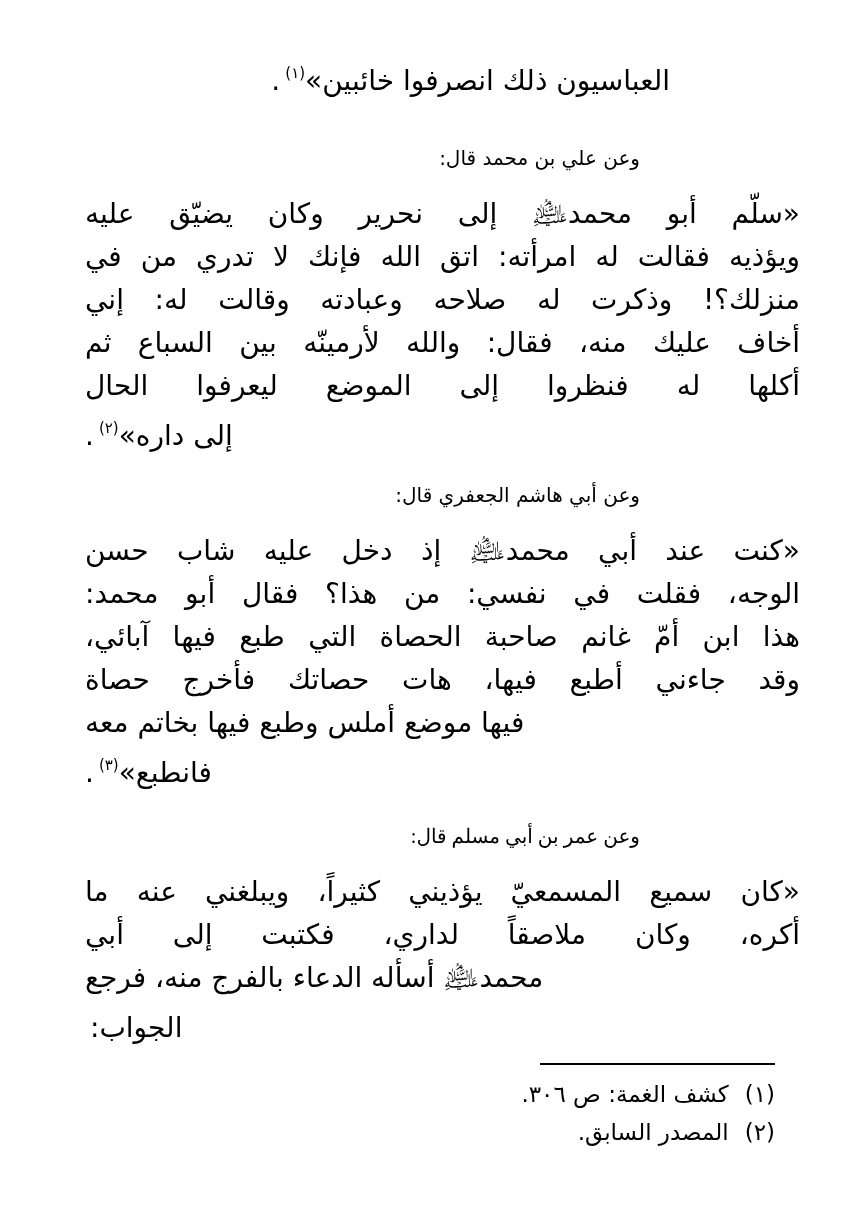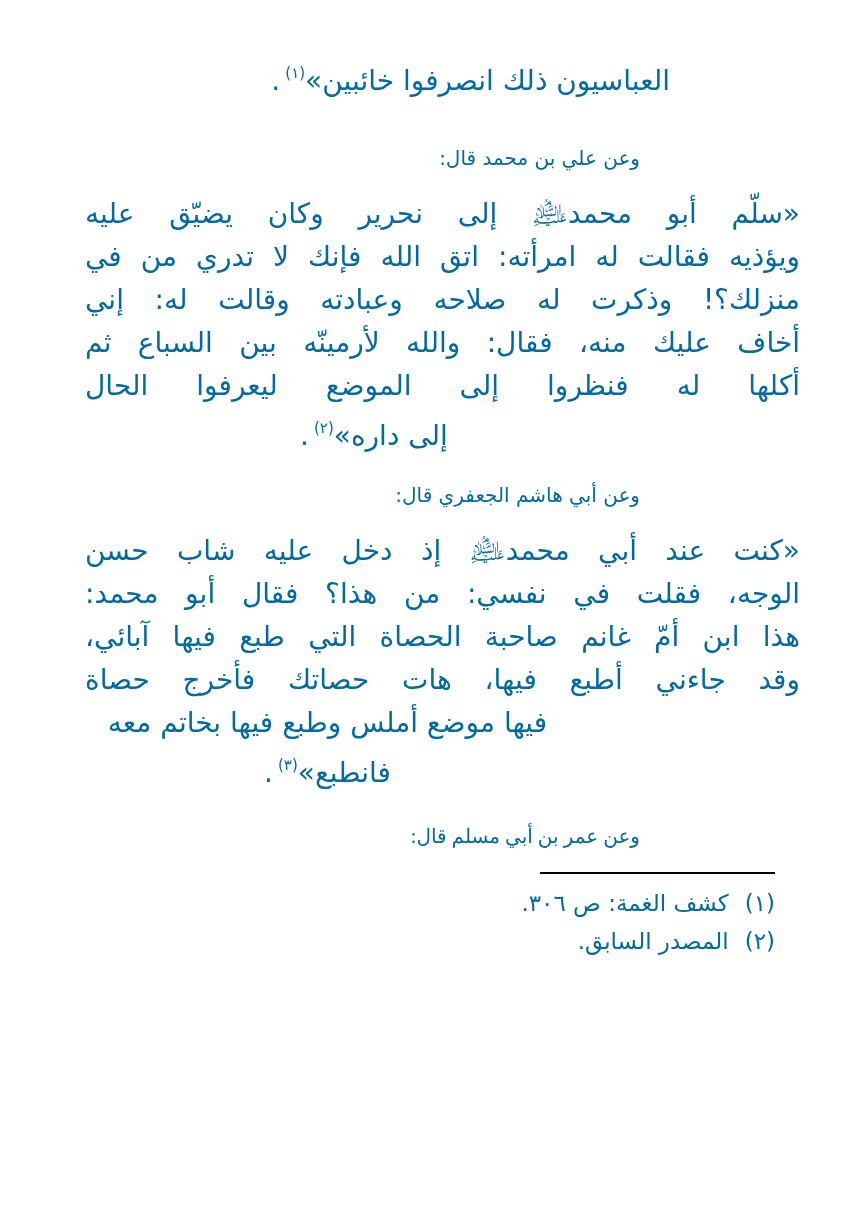--- a/index.html
+++ b/index.html
@@ -1,20 +1,20 @@
 <!DOCTYPE html>
 <html dir="rtl" lang="ar"><head>
 <meta charset="utf-8">
 <style>
   html,body{margin:0;padding:0;background:#e8e8e8;}
   .page{
     width:859px;height:1225px;
     margin:0 auto;
     background:#ffffff;
-    color:#0369a1;
+    color:#000000;
     box-sizing:border-box;
     padding:50px 59px 0 85px;
     font-family:"DejaVu Sans",sans-serif;
     direction:rtl;
     overflow:hidden;
     position:relative;
   }
   .opening-line{
     font-size:28px;line-height:46px;
     text-align:right;
@@ -24,21 +24,21 @@
     font-size:20px;line-height:44px;
     text-align:right;
     margin-right:160px;
   }
   .narrator.n1{margin-top:32px;}
   .narrator.n2{margin-top:16px;}
   .narrator.n3{margin-top:20px;font-family:Liberation Serif, serif;}
   .quote{margin-top:12px;}
   .line{font-size:28px;line-height:43px;}
   .line.j{text-align:justify;text-align-last:justify;}
-  .line.short{text-align:center;}
+  .line.short{text-align:left;}
   .ref{
     font-size:15px;
     vertical-align:12px;
     letter-spacing:0;
   }
   .tail{margin-right:5px;}
   .footnotes{margin-top:14px;}
   .fn-rule{
     width:235px;height:2px;background:#000;
     margin-right:25px;margin-bottom:10px;
@@ -79,20 +79,27 @@
     <div class="line j">الوجه، فقلت في نفسي: من هذا؟ فقال أبو محمد:</div>
     <div class="line j">هذا ابن أمّ غانم صاحبة الحصاة التي طبع فيها آبائي،</div>
     <div class="line j">وقد جاءني أطبع فيها، هات حصاتك فأخرج حصاة</div>
     <div class="line short" style="margin-right:230px">
       <span>فيها موضع أملس وطبع فيها بخاتم معه فانطبع»</span><sup class="ref">(٣)</sup><span class="tail">.</span>
     </div>
   </div>
 
   <div class="narrator n3">وعن عمر بن أبي مسلم قال:</div>
 
+  <div class="quote">
+    <div class="line j">«كان سميع المسمعيّ يؤذيني كثيراً، ويبلغني عنه ما</div>
+    <div class="line j">أكره، وكان ملاصقاً لداري، فكتبت إلى أبي</div>
+    <div class="line short" style="margin-right:215px">
+      <span>محمد﵇ أسأله الدعاء بالفرج منه، فرجع الجواب:</span><sup class="ref"></sup><span class="tail"></span>
+    </div>
+  </div>
 
   <div class="footnotes">
     <div class="fn-rule"></div>
     <div class="fn">
       <span class="fn-num">(١)</span><span>كشف الغمة: ص ٣٠٦.</span>
     </div>
     <div class="fn">
       <span class="fn-num">(٢)</span><span>المصدر السابق.</span>
     </div>
 

